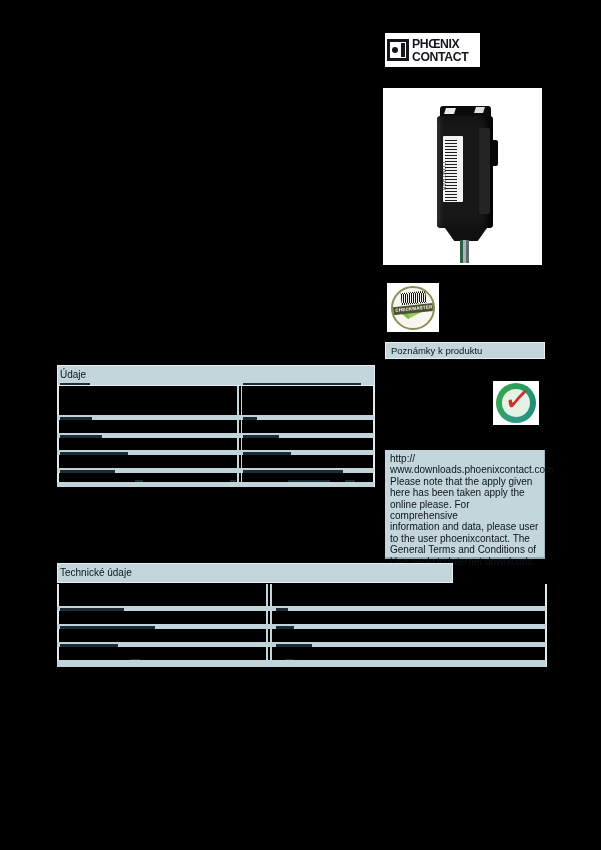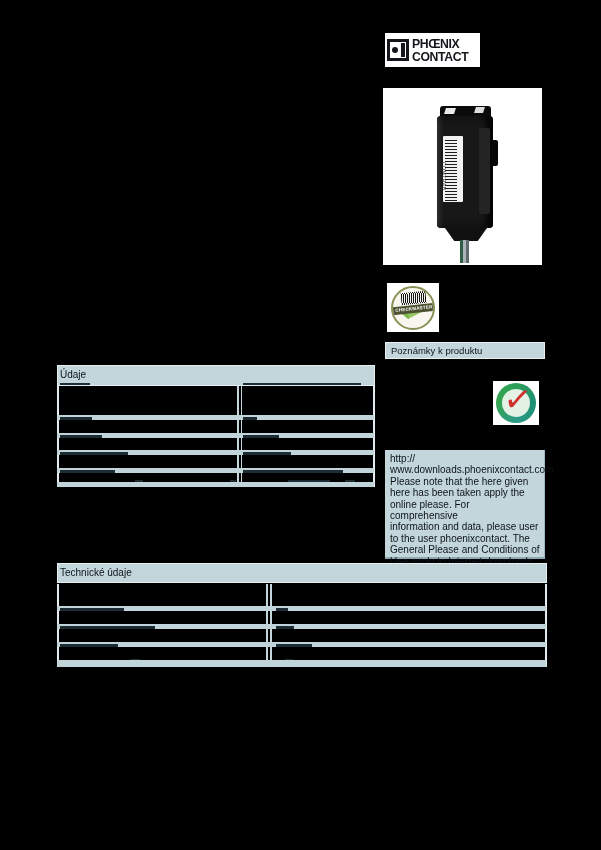--- a/index.html
+++ b/index.html
@@ -56,21 +56,21 @@
   .blue{background:#c3d6dc;}
   .notes-bar{left:385px;top:342px;width:160px;height:17px;border:1px solid #e7eef1;box-sizing:border-box;
              font-size:9.5px;line-height:15px;padding-left:5px;color:#0d1418;}
   .dl-note{left:385px;top:450px;width:160px;height:109px;box-sizing:border-box;padding:3px 4px 0 5px;
            border-right:1px solid #9db8c1;border-bottom:2px solid #8fa9b2;}
   .dl-note div{font-size:10px;line-height:11.4px;color:#0d1418;}
 
   .section-hdr{height:20px;border:1px solid #e7eef1;box-sizing:border-box;font-weight:normal;font-size:10px;
                line-height:18px;padding-left:2px;color:#0d1418;}
   .udaje-hdr{left:57px;top:365px;width:318px;height:21px;}
-  .tech-hdr{left:57px;top:563px;width:490px;}
+  .tech-hdr{left:57px;top:563px;width:396px;}
 
   
   .vline{width:1.5px;background:#c3d6dc;}
   .vline.bright{background:#e2ebee;}
   .stripe{height:5px;background:#c0d4da;}
   .frag{position:absolute;height:2.5px;background:#1d2c32;}
 </style>
 </head>
 <body>
 
@@ -115,26 +115,26 @@
   <div class="abs rohs-box">
     <div class="rohs-circle">
       <div class="rohs-inner"></div>
       <div class="rohs-check">✓</div>
     </div>
   </div>
 
   <div class="abs blue dl-note">
     <div>http://</div>
     <div>www.downloads.phoenixcontact.com</div>
-    <div>Please note that the here given</div>
+    <div>Please note that the apply given</div>
     <div>here has been taken apply the</div>
     <div>online please. For comprehensive</div>
     <div>information and data, please user</div>
     <div>to the user phoenixcontact. The</div>
-    <div>General Please and Conditions of</div>
+    <div>General Terms and Conditions of</div>
     <div>Use apply to Internet downloads.</div>
   </div>
 
   <div class="abs blue section-hdr udaje-hdr">
     <span>Údaje</span>
   </div>
 
   <div class="abs vline bright" style="left:57px;top:386px;height:101px;"></div>
   <div class="abs vline bright" style="left:373px;top:386px;height:101px;"></div>
   <div class="abs vline" style="left:237px;top:386px;height:101px;"></div>

